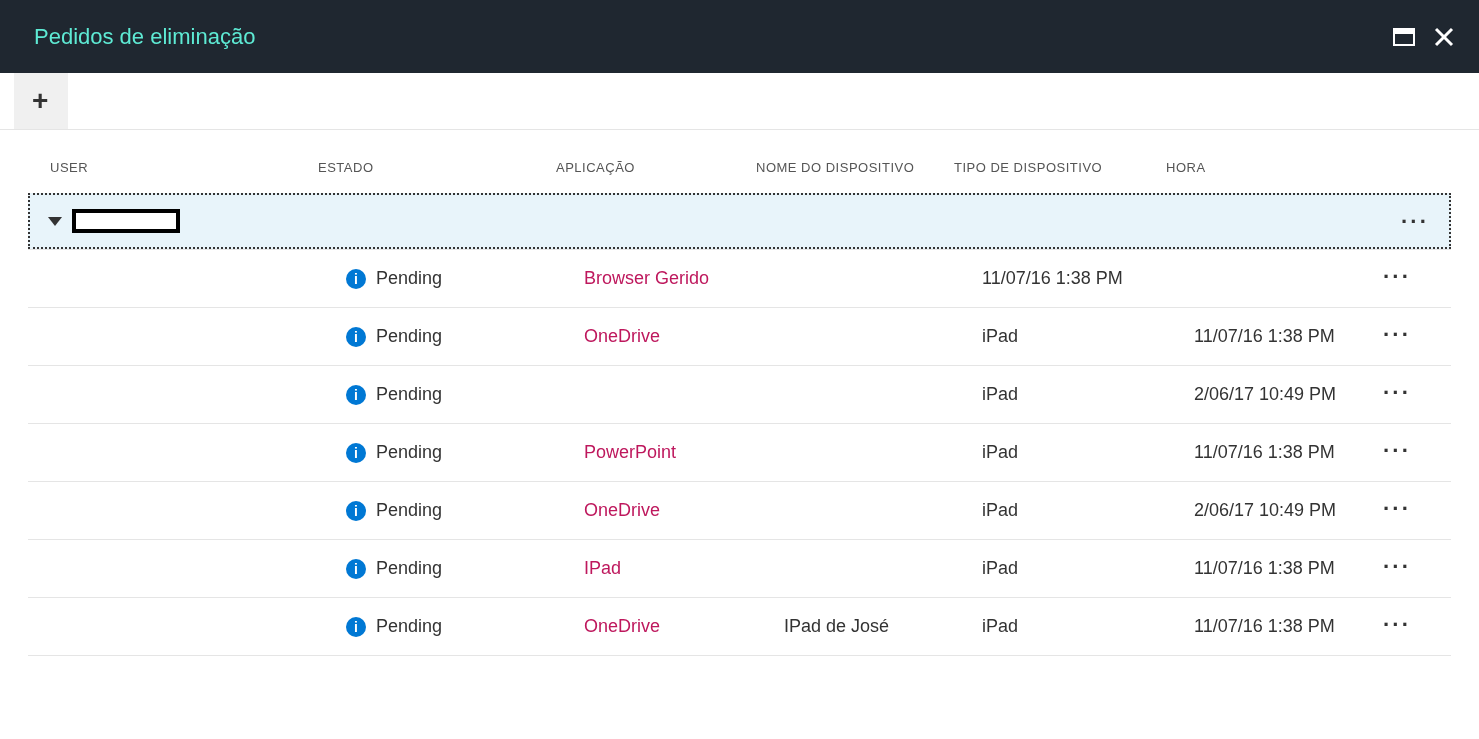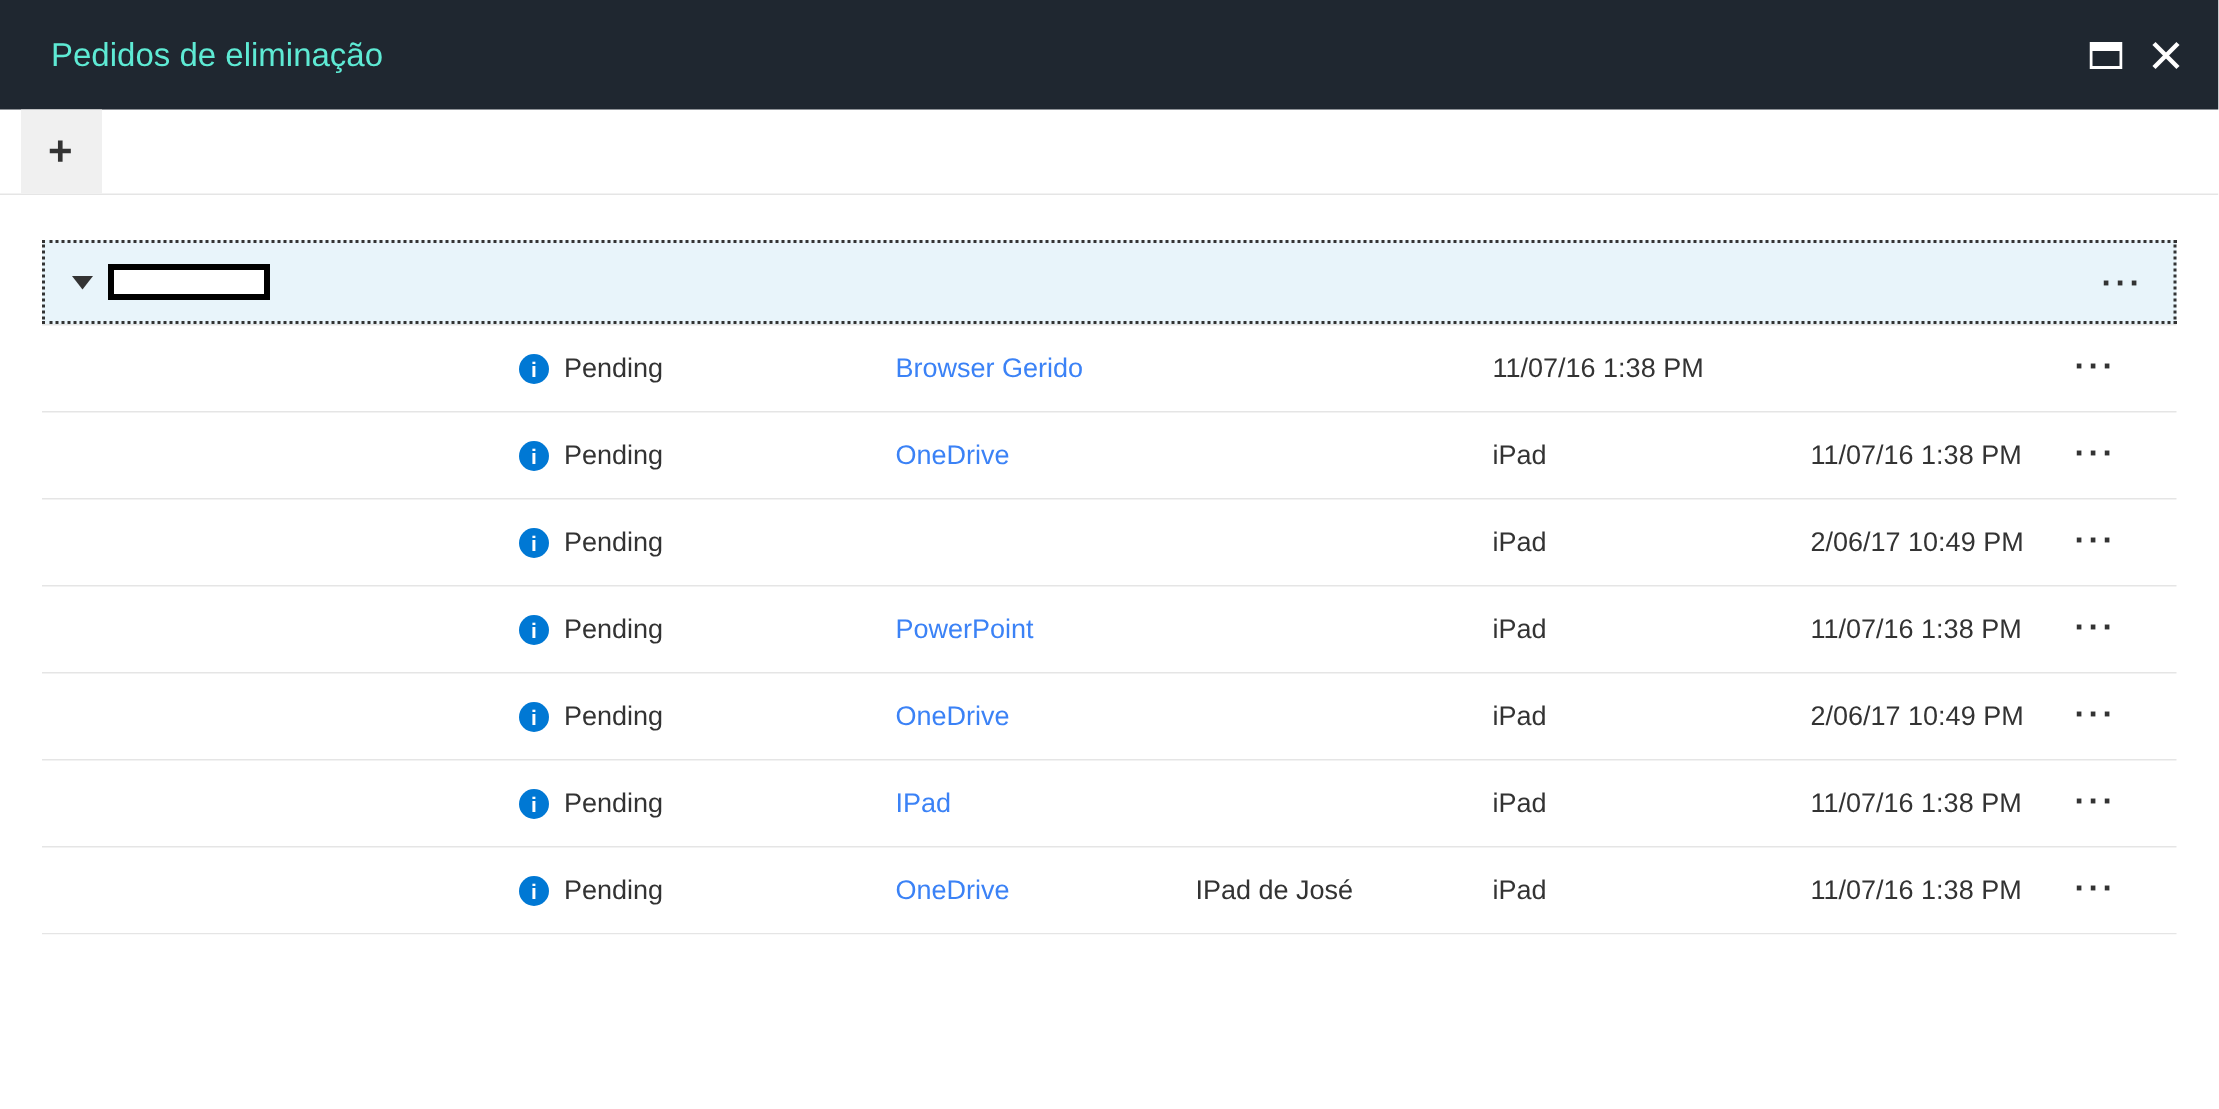--- a/index.html
+++ b/index.html
@@ -135,21 +135,21 @@
     border-radius: 50%;
     background: #0078d4;
     color: #fff;
     font-size: 14px;
     font-weight: bold;
     display: flex;
     align-items: center;
     justify-content: center;
     font-style: normal;
   }
-  .app-text { color: #3b82f6; margin-left: 13px; }
+  .app-text { color: #be185d; }
 </style>
 </head>
 <body>
 
 <div class="header">
   <div class="header-title">Pedidos de eliminação</div>
   <div class="header-actions">
     <div class="header-icon">
       <svg width="22" height="18" viewBox="0 0 22 18">
         <rect x="1" y="1" width="20" height="16" fill="none" stroke="#fff" stroke-width="2"></rect>
@@ -166,20 +166,29 @@
 </div>
 
 <div class="toolbar">
   <button class="toolbar-btn">
     <span class="plus-icon">+</span>
   </button>
 </div>
 
 <div class="content">
 
+  <div class="thead-row">
+    <div class="col-user">USER</div>
+    <div class="col-estado">ESTADO</div>
+    <div class="col-app">APLICAÇÃO</div>
+    <div class="col-device">NOME DO DISPOSITIVO</div>
+    <div class="col-type">TIPO DE DISPOSITIVO</div>
+    <div class="col-hora">HORA</div>
+    <div class="col-actions"></div>
+  </div>
 
   <div class="group-row">
     <div class="group-left">
       <div class="caret"></div>
       <div class="user-box"></div>
     </div>
     <div class="dots">···</div>
   </div>
 
   <div id="rows-container">

